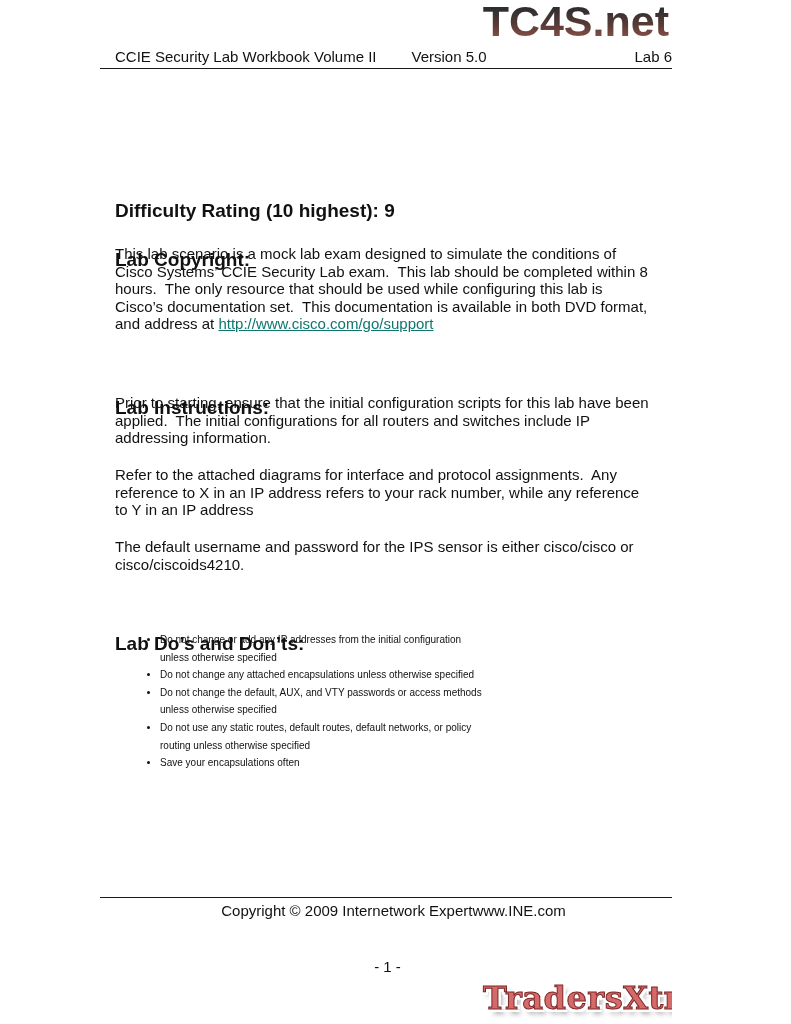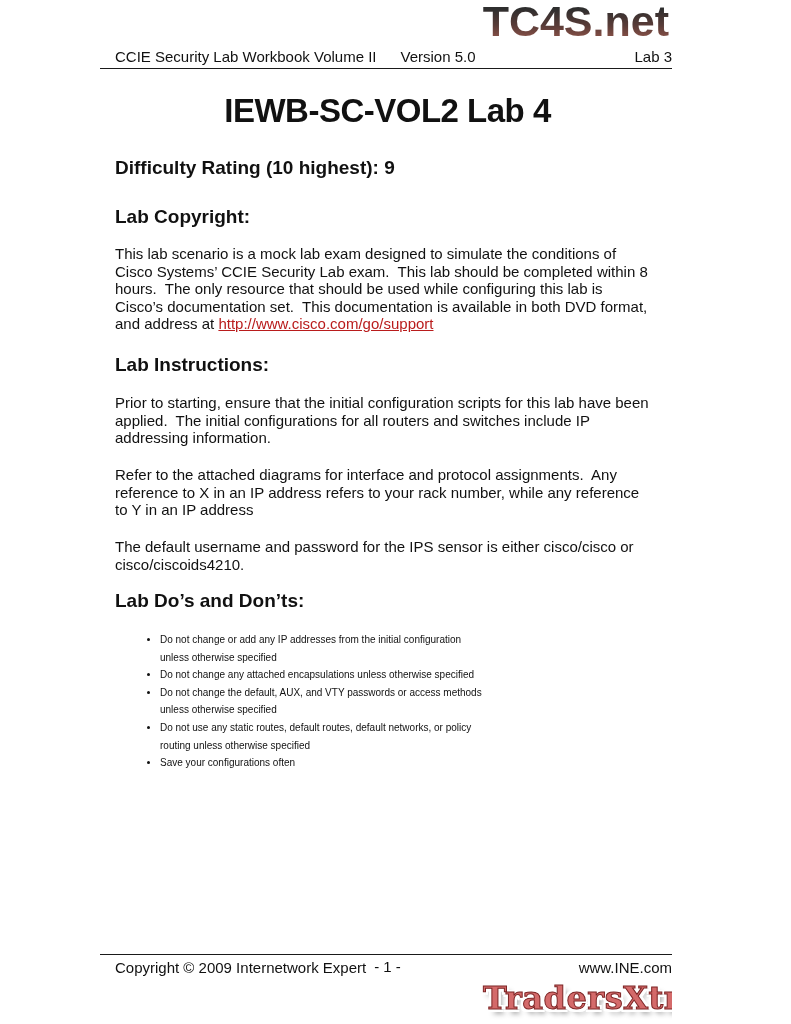--- a/index.html
+++ b/index.html
@@ -17,57 +17,57 @@
     -webkit-background-clip:text; background-clip:text; color:transparent;
   }
 
   
   .header {
     position:absolute; left:100px; top:48px; width:575px;
     border-bottom:1.5px solid #1a1a1a; padding:0 3px 3px 15px;
     display:flex; justify-content:space-between; align-items:flex-end;
     font-size:15px;
   }
-  .header-left { display:flex; gap:24px; }
+  .header-left { display:flex; gap:35px; }
 
   .doc-title {
     position:absolute; left:100px; top:92px; width:575px;
     text-align:center; font-size:33px; font-weight:bold; letter-spacing:-0.5px;
   }
 
   .h2 {
-    position:absolute; left:115px; font-size:19px; font-weight:bold;
+    position:absolute; left:115px; font-size:19px; font-weight:bold;margin-top:43px;
   }
   .h-difficulty { top:157px; }
   .h-overview   { top:206px; }
   .h-instructions { top:354px; }
   .h-dos        { top:590px; }
 
   .para {
     position:absolute; left:115px; width:566px;
     font-size:15px; line-height:17.6px; white-space:pre-wrap;
   }
   .p-overview { top:245px; }
   .p-inst1    { top:394px; }
   .p-inst2    { top:466px; }
   .p-inst3    { top:538px; }
   .line-block { display:block; white-space:pre-wrap; }
-  a.doclink { color:#b91c1c; text-decoration:underline; }
+  a.doclink { color:#0f766e; text-decoration:underline; }
 
   ul.dos-list {
     position:absolute; left:115px; top:631px; width:560px;
     padding-left:45px; font-size:10px; line-height:17.6px;
   }
   ul.dos-list li { white-space:pre-wrap; }
 
   
   .footer {
-    position:absolute; left:100px; top:954px; width:575px;
+    position:absolute; left:100px; top:897px; width:575px;
     border-top:1.5px solid #1a1a1a; padding:4px 3px 0 15px;
-    display:flex; justify-content:space-between; font-size:15px;
+    display:flex; justify-content:center; font-size:15px;
   }
   .page-number {
     position:absolute; left:100px; top:958px; width:575px;
     text-align:center; font-size:15px;
   }
 
   
   .dlsub-wm {
     position:absolute; left:229px; top:487px; line-height:1;
     font-family:"DejaVu Serif", serif; font-weight:bold;
@@ -95,24 +95,23 @@
 
 <div class="page">
 
   <div class="tc4s-logo">TC4S.net</div>
 
   <div class="header">
     <span class="header-left">
       <span>CCIE Security Lab Workbook Volume II</span>
       <span>Version 5.0</span>
     </span>
-    <span>Lab 3</span>
+    <span>Lab 6</span>
   </div>
 
-  <h1 class="doc-title">IEWB-SC-VOL2 Lab 4</h1>
 
   <h2 class="h2 h-difficulty">Difficulty Rating (10 highest): 9</h2>
 
   <h2 class="h2 h-overview">Lab Copyright:</h2>
 
   <p class="para p-overview"><span>This lab scenario is a mock lab exam designed to simulate the conditions of
 Cisco Systems’ CCIE Security Lab exam.  This lab should be completed within 8
 hours.  The only resource that should be used while configuring this lab is
 Cisco’s documentation set.  This documentation is available in both DVD format,</span><span class="line-block"><span>and address at </span><a href="#" class="doclink">http://www.cisco.com/go/support</a></span></p>
 
@@ -131,21 +130,21 @@
   <h2 class="h2 h-dos">Lab Do’s and Don’ts:</h2>
 
   <ul class="dos-list">
     <li>Do not change or add any IP addresses from the initial configuration
 unless otherwise specified</li>
     <li>Do not change any attached encapsulations unless otherwise specified</li>
     <li>Do not change the default, AUX, and VTY passwords or access methods
 unless otherwise specified</li>
     <li>Do not use any static routes, default routes, default networks, or policy
 routing unless otherwise specified</li>
-    <li>Save your configurations often</li>
+    <li>Save your encapsulations often</li>
   </ul>
 
   <div class="footer">
     <span>Copyright © 2009 Internetwork Expert</span>
     <span>www.INE.com</span>
   </div>
   <div class="page-number">- 1 -</div>
 
   <div class="traders-wm">TradersXtreme.com</div>
 

